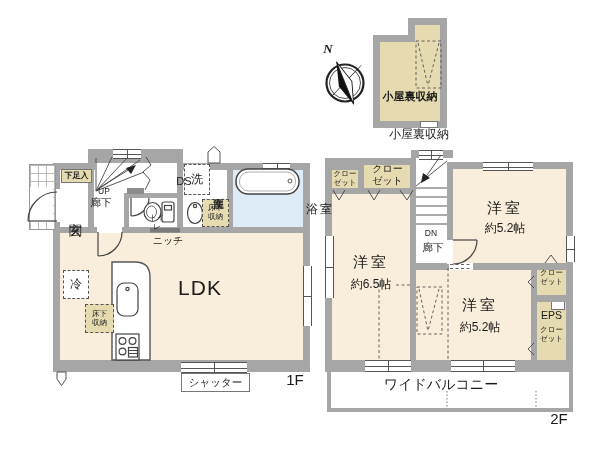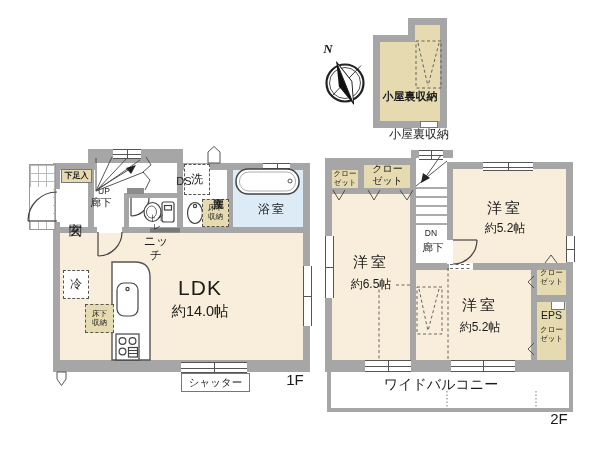--- a/index.html
+++ b/index.html
@@ -206,24 +206,23 @@
 収納</span>
     </div>
 
   <div class="lab" style="left:61px;top:169px;width:29px;height:12px;background:#e6dab0;border:1px solid #777;font-size:8px;font-weight:600;line-height:12px;">下足入</div>
   <div class="lab vert" style="left:64px;top:188px;width:18px;height:52px;font-size:13px;">玄関</div>
   <div class="lab" style="left:94px;top:186px;width:20px;height:10px;font-size:8.5px;">UP</div>
   <div class="lab" style="left:86px;top:196px;width:30px;height:12px;font-size:10.5px;">廊下</div>
   <div class="lab" style="left:142px;top:175px;width:28px;height:13px;font-size:11px;margin-left:28px;">DS</div>
   <div class="lab" style="left:124px;top:214px;width:22px;height:9px;font-size:7.5px;padding-left:22px;">トイレ</div>
   <div class="lab vert" style="left:209px;top:165px;width:15px;height:50px;font-size:10.5px;letter-spacing:0;">洗面室</div>
-  <div class="lab" style="left:233px;top:202px;width:78px;height:15px;font-size:12px;letter-spacing:2px;">浴室</div>
-  <div class="lab" style="left:139px;top:235px;width:34px;height:10px;font-size:12px;font-family:Liberation Mono, monospace;">ニッチ</div>
+  <div class="lab" style="left:233px;top:202px;width:78px;height:15px;font-size:12px;letter-spacing:2px;padding-left:48px;">浴室</div>
+  <div class="lab" style="left:151px;top:235px;width:34px;height:10px;font-size:10px;">ニッチ</div>
   <div class="lab" style="left:150px;top:276px;width:100px;height:24px;font-size:21px;letter-spacing:1px;">LDK</div>
-  <div class="lab" style="left:150px;top:303px;width:100px;height:16px;font-size:14.5px;">約14.0帖</div>
   <div class="lab" style="left:181px;top:373px;width:67px;height:17px;background:#fff;border:1.5px solid #777;font-size:10.5px;line-height:17px;">シャッター</div>
   <div class="lab" style="left:280px;top:371px;width:30px;height:17px;font-size:15px;">1F</div>
 
   <div class="lab" style="left:331px;top:169px;width:28px;height:20px;font-size:7.5px;line-height:1.2;">クロー
 ゼット</div>
   <div class="lab" style="left:364px;top:163px;width:47px;height:26px;font-size:10px;line-height:1.2;">クロー
 ゼット</div>
   <div class="lab" style="left:417px;top:228px;width:28px;height:10px;font-size:8.5px;">DN</div>
   <div class="lab" style="left:416px;top:241px;width:34px;height:13px;font-size:10.5px;">廊下</div>
   <div class="lab" style="left:473px;top:199px;width:64px;height:18px;font-size:15px;letter-spacing:3px;">洋室</div>

